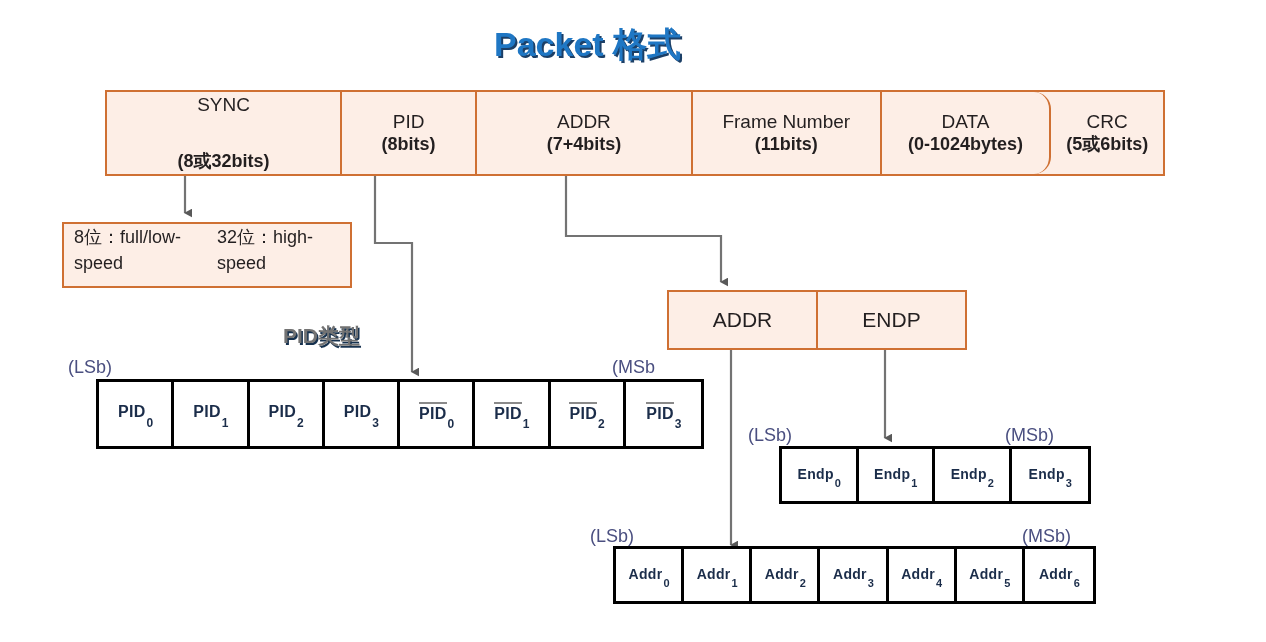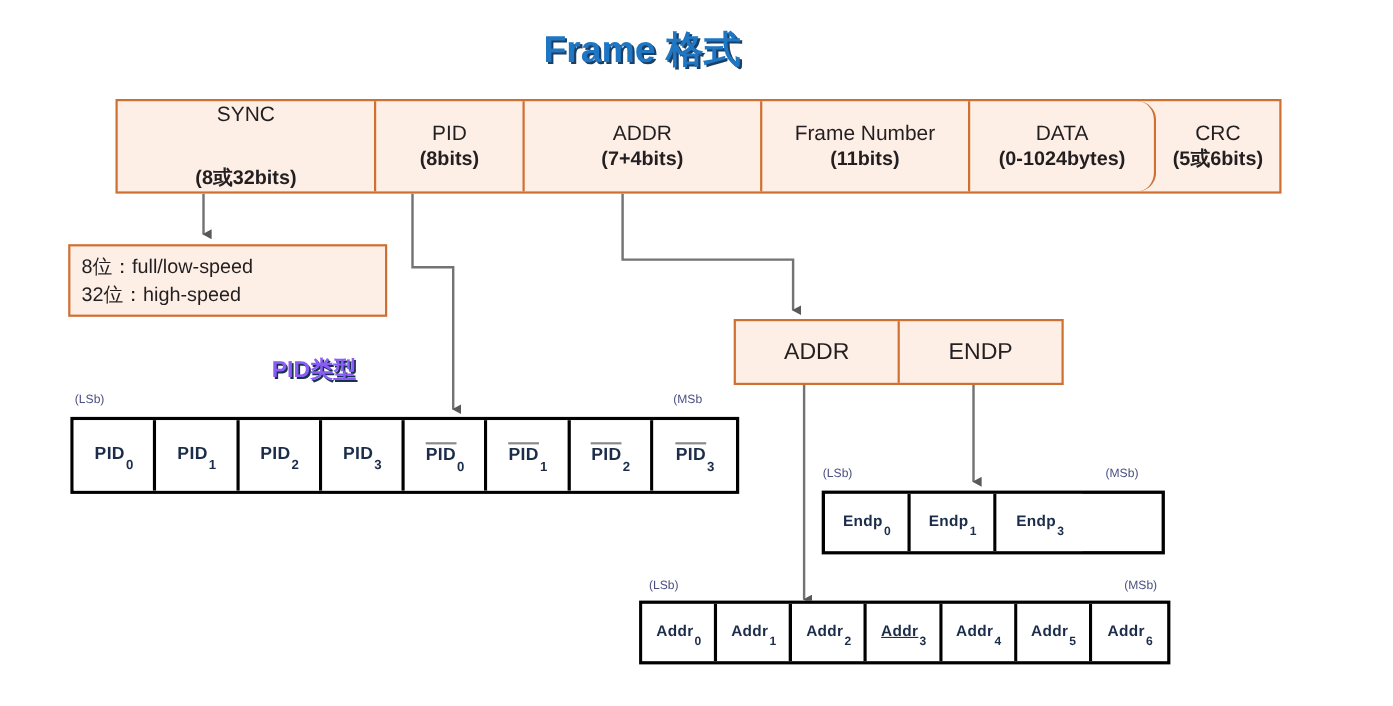--- a/index.html
+++ b/index.html
@@ -16,23 +16,24 @@
     position:absolute;
     font-size:34px;font-weight:bold;
     color:#1f77c4;
     letter-spacing:0px;
     text-shadow:2px 2px 0 #1c3f66;
     white-space:nowrap;
   }
   .subtitle{
     position:absolute;
     font-size:21px;font-weight:bold;
-    color:#8b5cf6;
+    color:#737373;
     text-shadow:1.5px 1.5px 0 #17324f;
     white-space:nowrap;
+    margin-left:36px;
   }
 
   
   .pkt-table{
     position:absolute;
     display:flex;
     border:2px solid #cf7033;
     background:#fdeee6;
     box-sizing:border-box;
   }
@@ -49,21 +50,21 @@
   }
   .pkt-cell:last-child{border-right:none;text-align:center;}
   .pkt-cell .l2{font-size:18px;font-weight:bold;}
 
   
   .note-box{
     position:absolute;
     border:2px solid #cf7033;
     background:#fdeee6;
     box-sizing:border-box;
-    display:flex;flex-direction:column;
+    display:flex;
     justify-content:center;
     padding-left:10px;
     font-size:18px;color:#231f20;
     line-height:1.45;
   }
 
   
   .addr-endp{
     position:absolute;
     display:flex;
@@ -80,20 +81,21 @@
   }
   .addr-endp .ae-cell:last-child{border-right:none;}
 
   
   .bitrow{
     position:absolute;
     display:flex;
     border:3px solid #000000;
     background:#ffffff;
     box-sizing:border-box;
+    margin-left:32px;
   }
   .bitcell{
     box-sizing:border-box;
     border-right:3px solid #000000;
     display:flex;align-items:center;justify-content:center;
     background:#ffffff;
     color:#1b2d4a;
     font-weight:bold;
     white-space:nowrap;
   }
@@ -105,21 +107,21 @@
     padding-top:1px;
     display:inline-block;
   }
 
   .bitcell.small .base{font-size:14px;}
   .bitcell.small .sub{font-size:11px;top:4px;}
 
   
   .sbtag{
     position:absolute;
-    font-size:11px;
+    font-size:18px;
     color:#4a4f80;
     white-space:nowrap;
   }
 
   
   #wires{position:absolute;left:0;top:0;width:1266px;height:642px;pointer-events:none;}
 </style>
 </head>
 <body>
 
@@ -136,21 +138,21 @@
 
     <path d="M375,176 L375,243 L412,243 L412,372" stroke="#737373" stroke-width="2.2" fill="none" marker-end="url(#ah)"></path>
 
     <path d="M566,176 L566,236 L721,236 L721,282" stroke="#737373" stroke-width="2.2" fill="none" marker-end="url(#ah)"></path>
 
     <path d="M885,349 L885,438" stroke="#737373" stroke-width="2.2" fill="none" marker-end="url(#ah)"></path>
 
     <path d="M731,349 L731,545" stroke="#737373" stroke-width="2.2" fill="none" marker-end="url(#ah)"></path>
   </svg>
 
-  <div class="title" style="left:494px;top:22px;">Frame 格式</div>
+  <div class="title" style="left:494px;top:22px;">Packet 格式</div>
 
   <div class="pkt-table" style="left:105px;top:90px;width:1060px;height:86px;">
     <div class="pkt-cell" style="width:244px;justify-content:space-between;">
       <span>SYNC</span>
       <span class="l2">(8或32bits)</span>
     </div>
     <div class="pkt-cell" style="width:140px;">
       <span>PID</span>
       <span class="l2">(8bits)</span>
     </div>
@@ -218,38 +220,41 @@
   <div class="sbtag" style="left:1005px;top:425px;">(MSb)</div>
 
   <div class="bitrow" style="left:747px;top:446px;width:312px;height:58px;">
     <div class="bitcell small" style="width:78px;">
       <span><span class="base">Endp</span><span class="sub">0</span></span>
     </div>
     <div class="bitcell small" style="width:78px;">
       <span><span class="base">Endp</span><span class="sub">1</span></span>
     </div>
     <div class="bitcell small" style="width:78px;">
+      <span><span class="base">Endp</span><span class="sub">2</span></span>
+    </div>
+    <div class="bitcell small" style="width:78px;">
       <span><span class="base">Endp</span><span class="sub">3</span></span>
     </div>
   </div>
 
   <div class="sbtag" style="left:590px;top:526px;">(LSb)</div>
   <div class="sbtag" style="left:1022px;top:526px;">(MSb)</div>
 
   <div class="bitrow" style="left:581px;top:546px;width:483px;height:58px;">
     <div class="bitcell small" style="width:69px;">
       <span><span class="base">Addr</span><span class="sub">0</span></span>
     </div>
     <div class="bitcell small" style="width:69px;">
       <span><span class="base">Addr</span><span class="sub">1</span></span>
     </div>
     <div class="bitcell small" style="width:69px;">
       <span><span class="base">Addr</span><span class="sub">2</span></span>
     </div>
-    <div class="bitcell small" style="width:69px;text-decoration:underline;">
+    <div class="bitcell small" style="width:69px;">
       <span><span class="base">Addr</span><span class="sub">3</span></span>
     </div>
     <div class="bitcell small" style="width:69px;">
       <span><span class="base">Addr</span><span class="sub">4</span></span>
     </div>
     <div class="bitcell small" style="width:69px;">
       <span><span class="base">Addr</span><span class="sub">5</span></span>
     </div>
     <div class="bitcell small" style="width:69px;">
       <span><span class="base">Addr</span><span class="sub">6</span></span>

